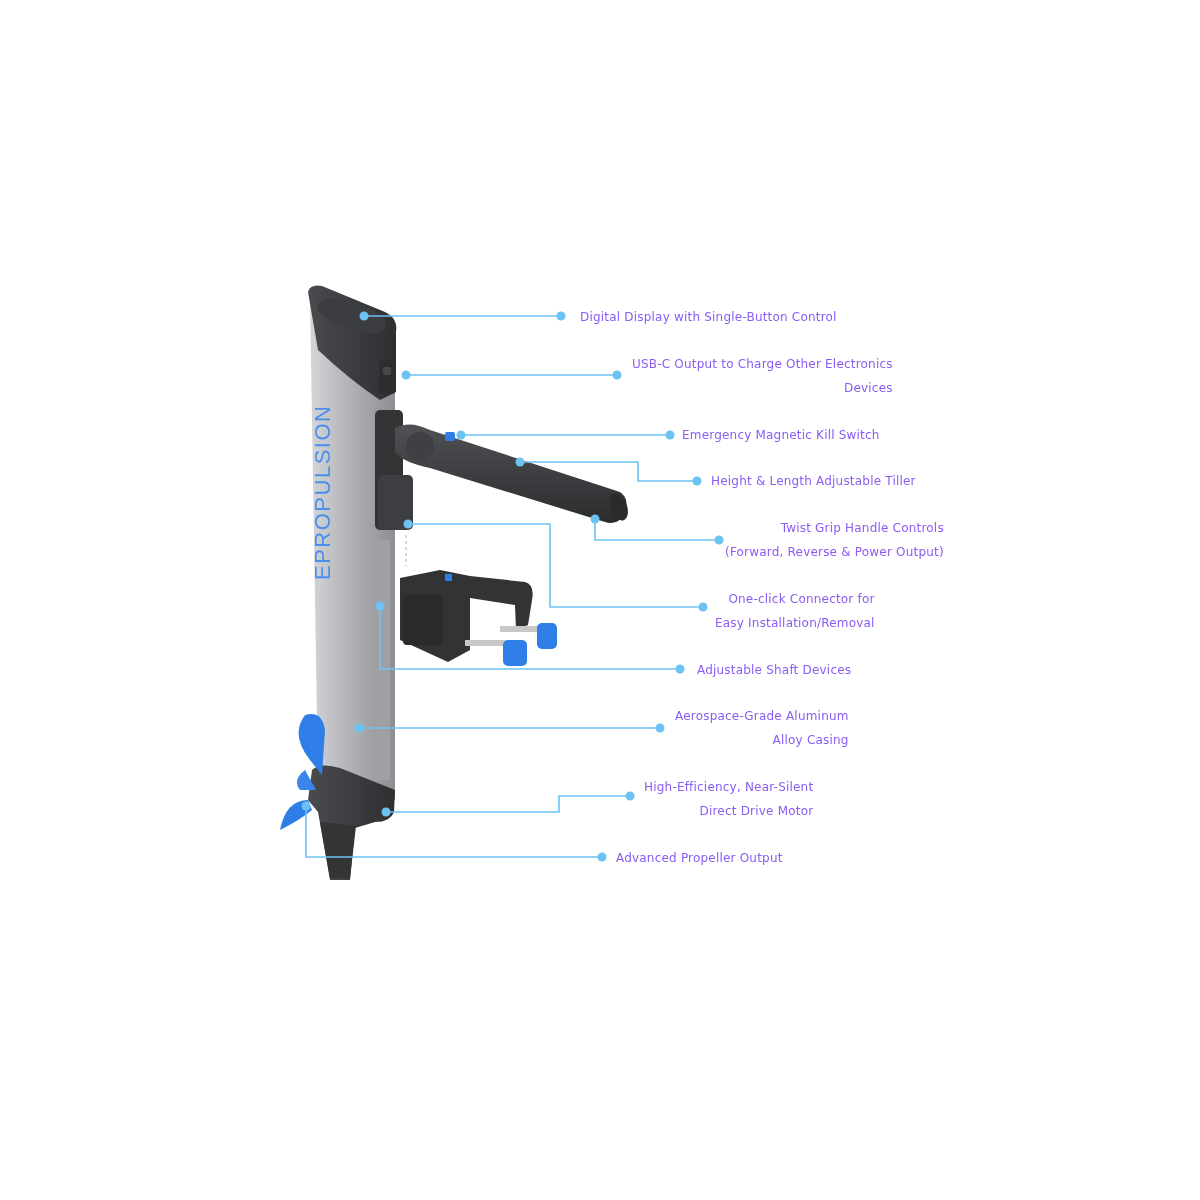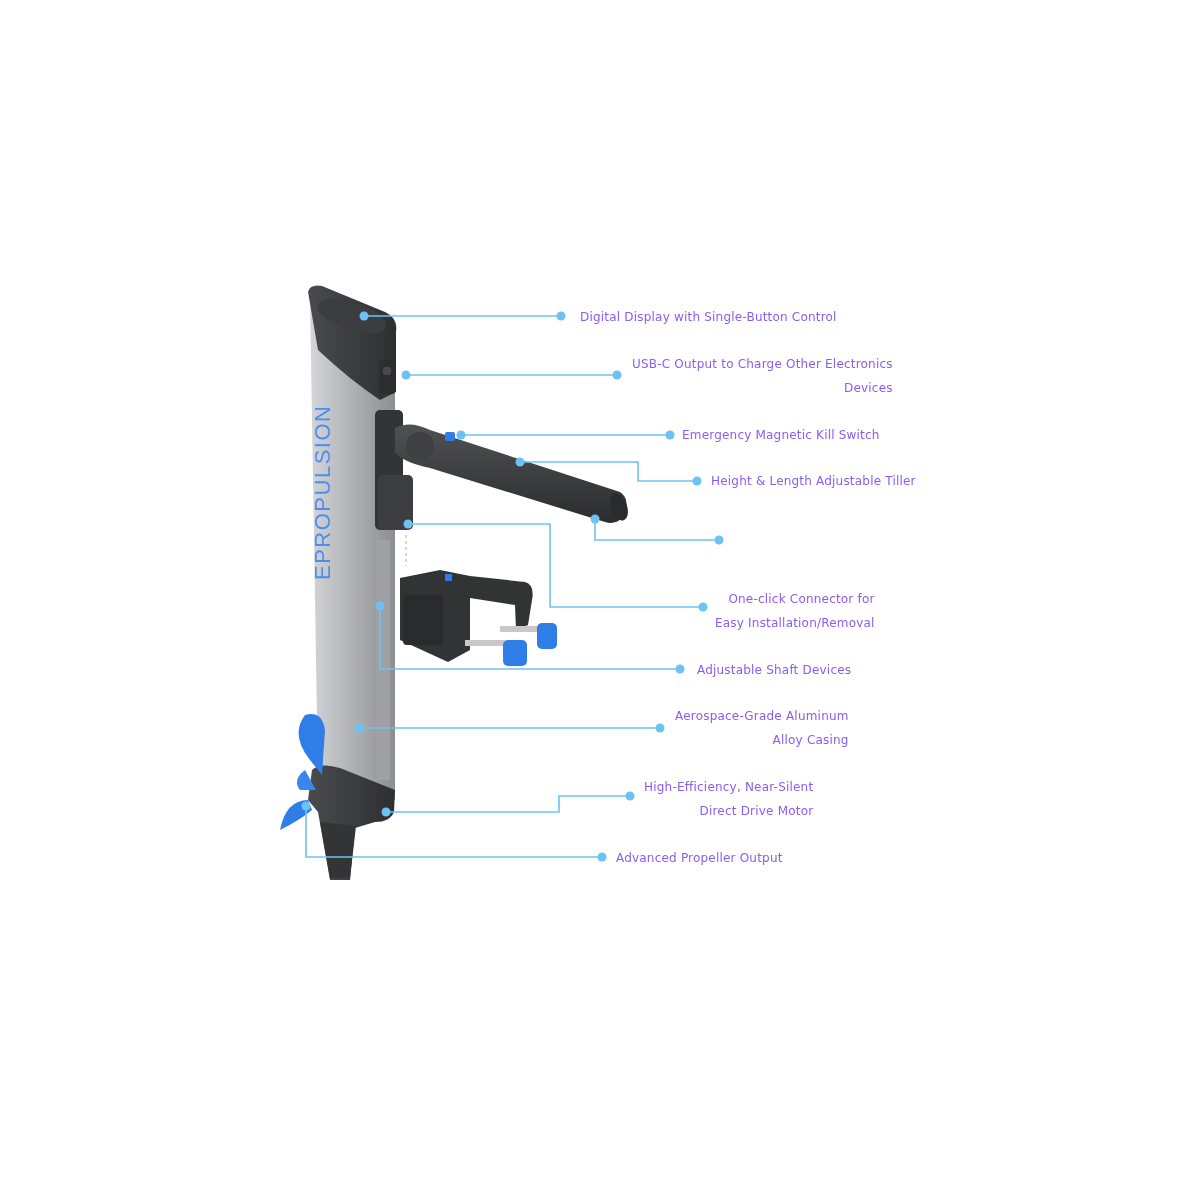--- a/index.html
+++ b/index.html
@@ -119,20 +119,24 @@
   <div class="label" style="left:632px; top:352px;">
     <span>USB-C Output to Charge Other Electronics</span>
     <span>Devices</span>
   </div>
   <div class="label" style="left:682px; top:423px;">
     <span>Emergency Magnetic Kill Switch</span>
   </div>
   <div class="label" style="left:711px; top:469px;">
     <span>Height &amp; Length Adjustable Tiller</span>
   </div>
+  <div class="label" style="left:725px; top:516px;">
+    <span>Twist Grip Handle Controls</span>
+    <span>(Forward, Reverse &amp; Power Output)</span>
+  </div>
   <div class="label" style="left:715px; top:587px;">
     <span>One-click Connector for</span>
     <span>Easy Installation/Removal</span>
   </div>
   <div class="label" style="left:697px; top:658px;">
     <span>Adjustable Shaft Devices</span>
   </div>
   <div class="label" style="left:675px; top:704px;">
     <span>Aerospace-Grade Aluminum</span>
     <span>Alloy Casing</span>

